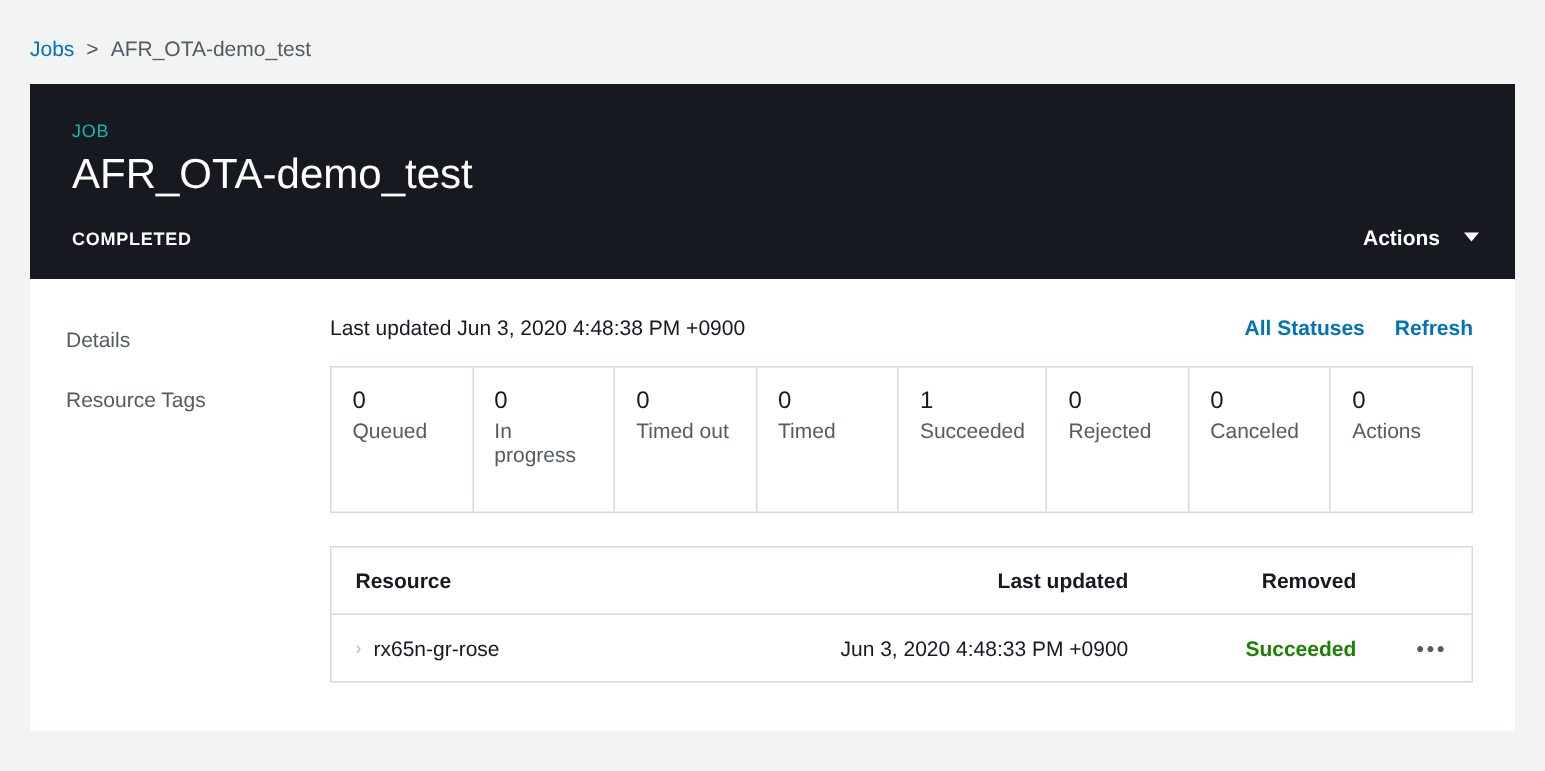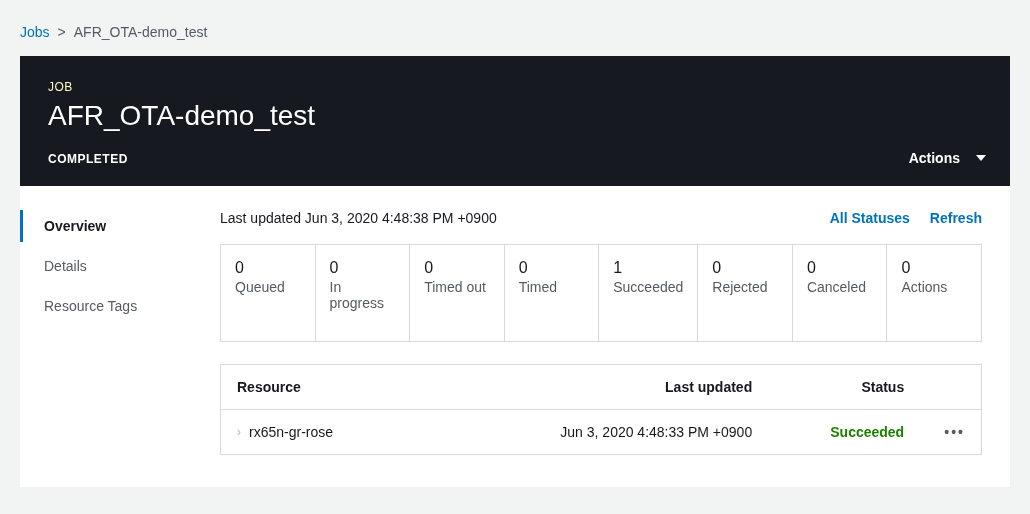--- a/index.html
+++ b/index.html
@@ -31,21 +31,21 @@
       color: #545b64;
     }
     .header-panel {
       background: #16191f;
       color: #fff;
       padding: 24px 28px 20px 28px;
       position: relative;
     }
     .header-eyebrow {
       font-size: 12px;
-      color: #fef9c3;
+      color: #14b8a6;
       letter-spacing: 0.5px;
       margin-bottom: 6px;
     }
     .header-title {
       font-size: 28px;
       font-weight: 400;
       margin-bottom: 6px;
     }
     .header-status {
       font-size: 12px;
@@ -187,21 +187,20 @@
     <div class="actions-btn">
       <span>Actions</span>
       <svg viewBox="0 0 10 10">
           <path d="M0 2 L5 8 L10 2 Z" fill="#fff"></path>
         </svg>
     </div>
   </div>
 
   <div class="content-area">
     <div class="sidebar">
-      <div class="sidebar-item active">Overview</div>
       <div class="sidebar-item">Details</div>
       <div class="sidebar-item">Resource Tags</div>
     </div>
 
     <div class="main">
       <div class="overview-header">
         <div class="last-updated">
           <span>Last updated </span><span>Jun 3, 2020 4:48:38 PM +0900</span>
         </div>
         <div class="header-links">
@@ -242,21 +241,21 @@
         <div class="stat-cell">
           <div class="stat-value">0</div>
           <div class="stat-label">Actions</div>
         </div>
       </div>
 
       <div class="resource-table">
         <div class="table-header">
           <div class="th col-resource">Resource</div>
           <div class="th col-updated">Last updated</div>
-          <div class="th col-status">Status</div>
+          <div class="th col-status">Removed</div>
           <div class="th col-actions"></div>
         </div>
         <div class="table-row">
           <div class="td col-resource">
             <span class="row-expand">›</span>
             <span>rx65n-gr-rose</span>
           </div>
           <div class="td col-updated">Jun 3, 2020 4:48:33 PM +0900</div>
           <div class="td col-status status-succeeded">Succeeded</div>
           <div class="td col-actions">

